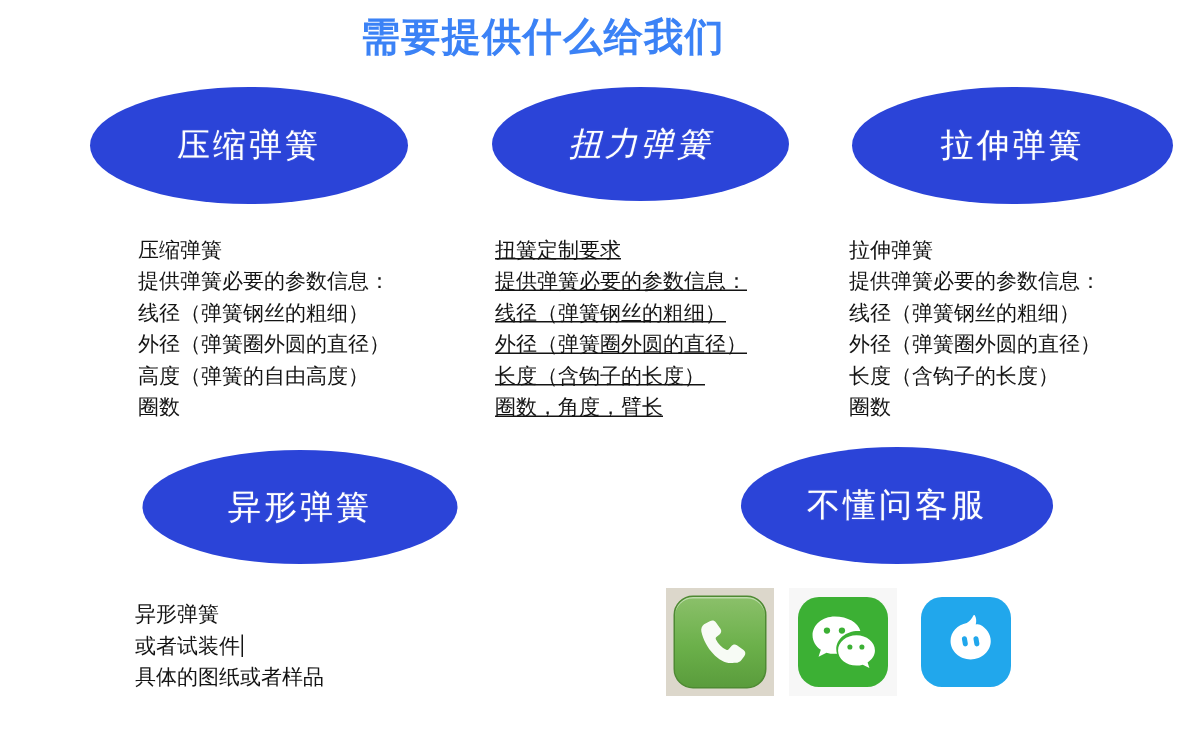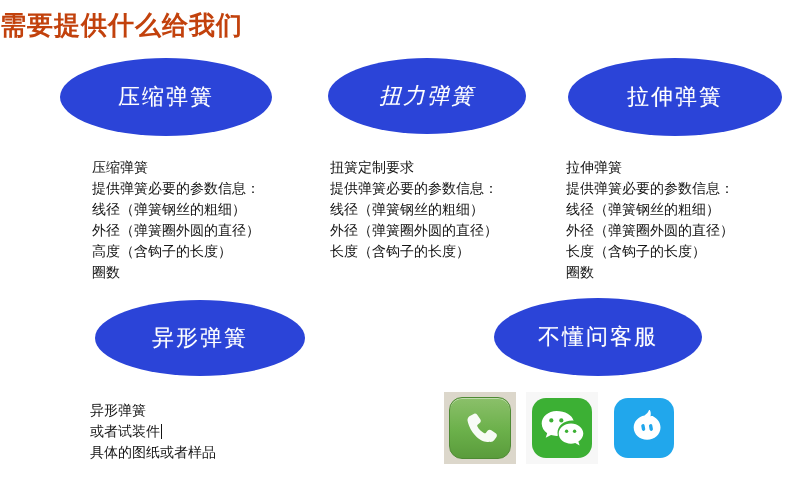--- a/index.html
+++ b/index.html
@@ -19,23 +19,24 @@
     width: 800px;
     height: 500px;
   }
 
   
   .page-title {
     position: absolute;
     left: 0;
     top: 8px;
     width: 724px;
+    text-align: center;
     font-size: 26px;
     font-weight: 700;
-    color: #c2410c;
+    color: #3b82f6;
     letter-spacing: 1px;
     line-height: 34px;
     white-space: nowrap;
   }
 
   
   .ellipse {
     position: absolute;
     background: #2b44d8;
     border-radius: 50%;
@@ -63,21 +64,21 @@
   .text-block {
     position: absolute;
     font-size: 14px;
     line-height: 21px;
     color: #141414;
     white-space: nowrap;
   }
   .text-block .line { display: block; }
 
   .text-block.t1 { left: 92px;  top: 157px; }
-  .text-block.t2 { left: 330px; top: 157px; }
+  .text-block.t2 { left: 330px; top: 157px; text-decoration: underline; }
   .text-block.t3 { left: 566px; top: 157px; }
   .text-block.t4 { left: 90px;  top: 400px; }
 
   .caret {
     display: inline-block;
     width: 1px;
     height: 15px;
     background: #141414;
     vertical-align: -3px;
     margin-left: 1px;
@@ -144,30 +145,31 @@
   </div>
   <div class="ellipse e5">
     <span class="ell-label">不懂问客服</span>
   </div>
 
   <div class="text-block t1">
     <span class="line">压缩弹簧</span>
     <span class="line">提供弹簧必要的参数信息：</span>
     <span class="line">线径（弹簧钢丝的粗细）</span>
     <span class="line">外径（弹簧圈外圆的直径）</span>
-    <span class="line">高度（含钩子的长度）</span>
+    <span class="line">高度（弹簧的自由高度）</span>
     <span class="line">圈数</span>
   </div>
 
   <div class="text-block t2">
     <span class="line">扭簧定制要求</span>
     <span class="line">提供弹簧必要的参数信息：</span>
     <span class="line">线径（弹簧钢丝的粗细）</span>
     <span class="line">外径（弹簧圈外圆的直径）</span>
     <span class="line">长度（含钩子的长度）</span>
+    <span class="line">圈数，角度，臂长</span>
   </div>
 
   <div class="text-block t3">
     <span class="line">拉伸弹簧</span>
     <span class="line">提供弹簧必要的参数信息：</span>
     <span class="line">线径（弹簧钢丝的粗细）</span>
     <span class="line">外径（弹簧圈外圆的直径）</span>
     <span class="line">长度（含钩子的长度）</span>
     <span class="line">圈数</span>
   </div>

